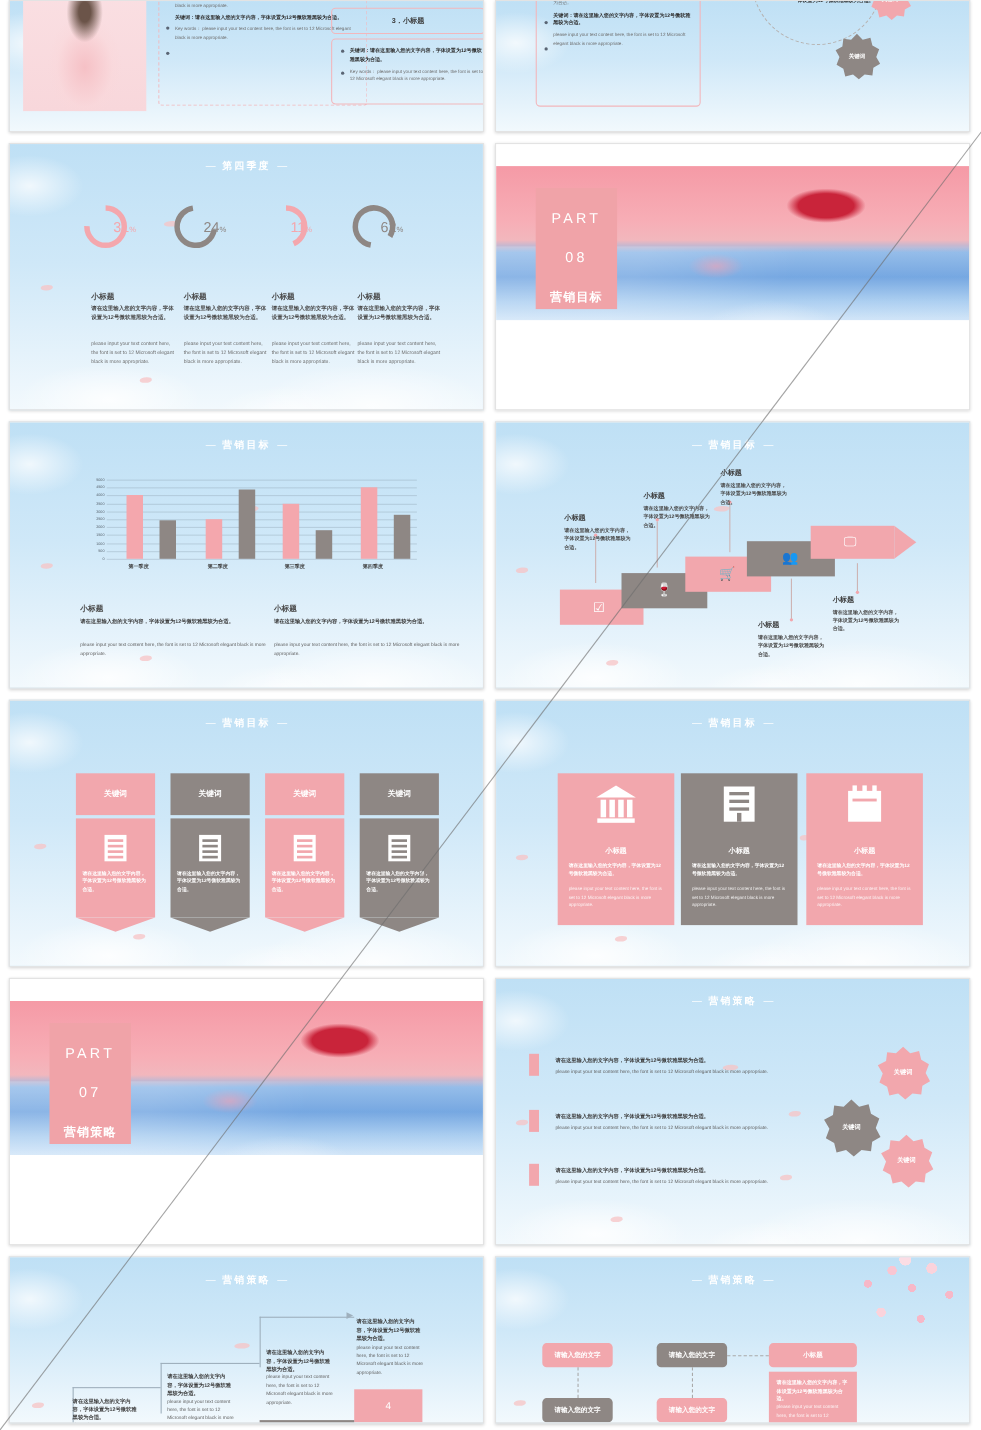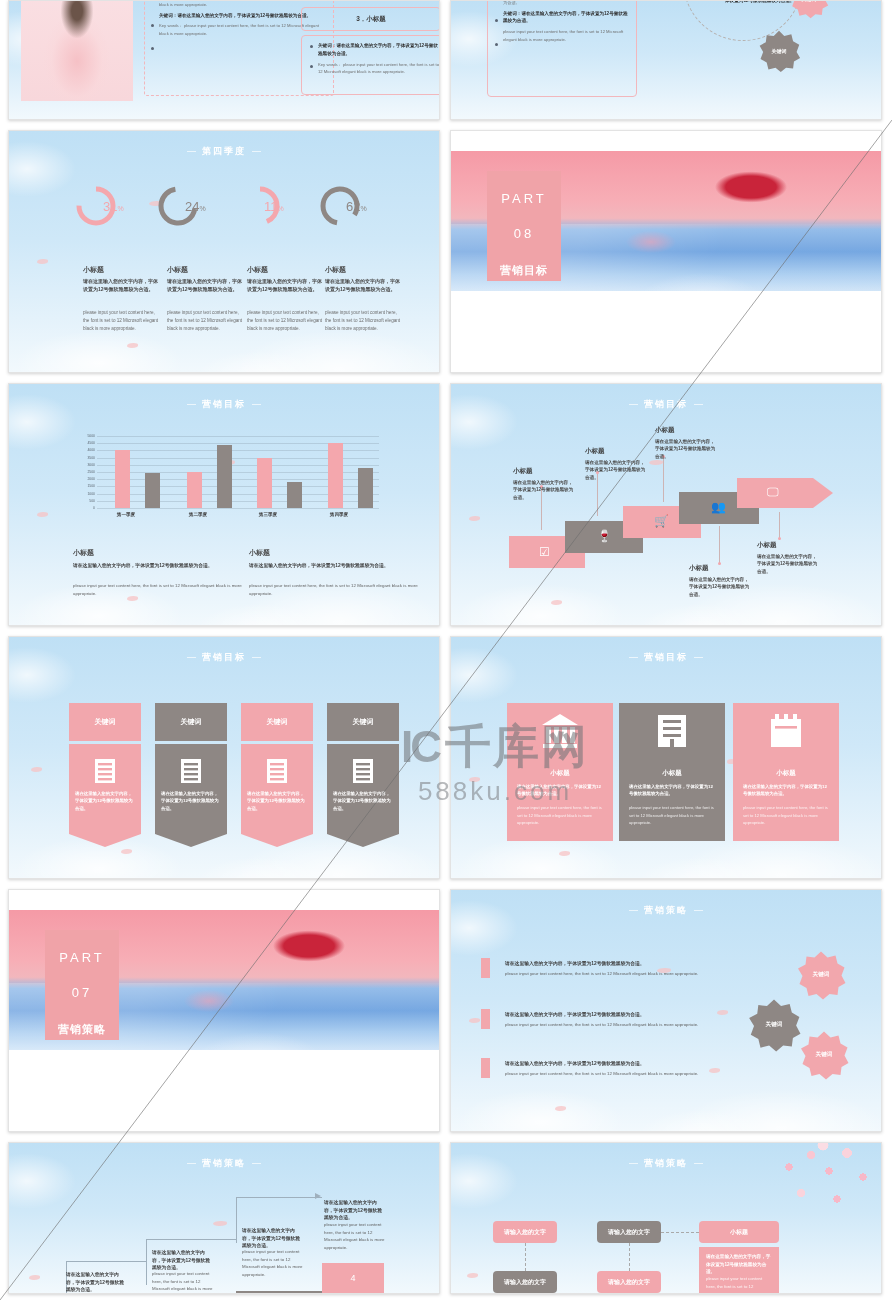--- a/index.html
+++ b/index.html
@@ -639,21 +639,14 @@
         <div style="position:absolute;left:7px;top:6px;width:66px;font-size:4.6px;line-height:1.65;color:#fff;font-weight:bold;">请在这里输入您的文字内容，字体设置为12号微软雅黑较为合适。</div>
         <div style="position:absolute;left:7px;top:28px;width:66px;font-size:4.3px;line-height:1.75;color:rgba(255,255,255,.9);">please input your text content here, the font is set to 12</div>
       </div>
     </div>
   </div>
 
   <svg id="diag" viewBox="0 0 892 1300" preserveAspectRatio="none">
     <line x1="892" y1="120" x2="0" y2="1300" stroke="#6d6d6d" stroke-width="1" opacity="0.62"></line>
   </svg>
 
-  <div id="wm">
-    <div class="wmrow">
-      <span class="wmic">IC</span>
-      <span class="wmcn">千库网</span>
-    </div>
-    <div class="wmdom">588ku.com</div>
-  </div>
 
 </div>
 
 </body></html>

